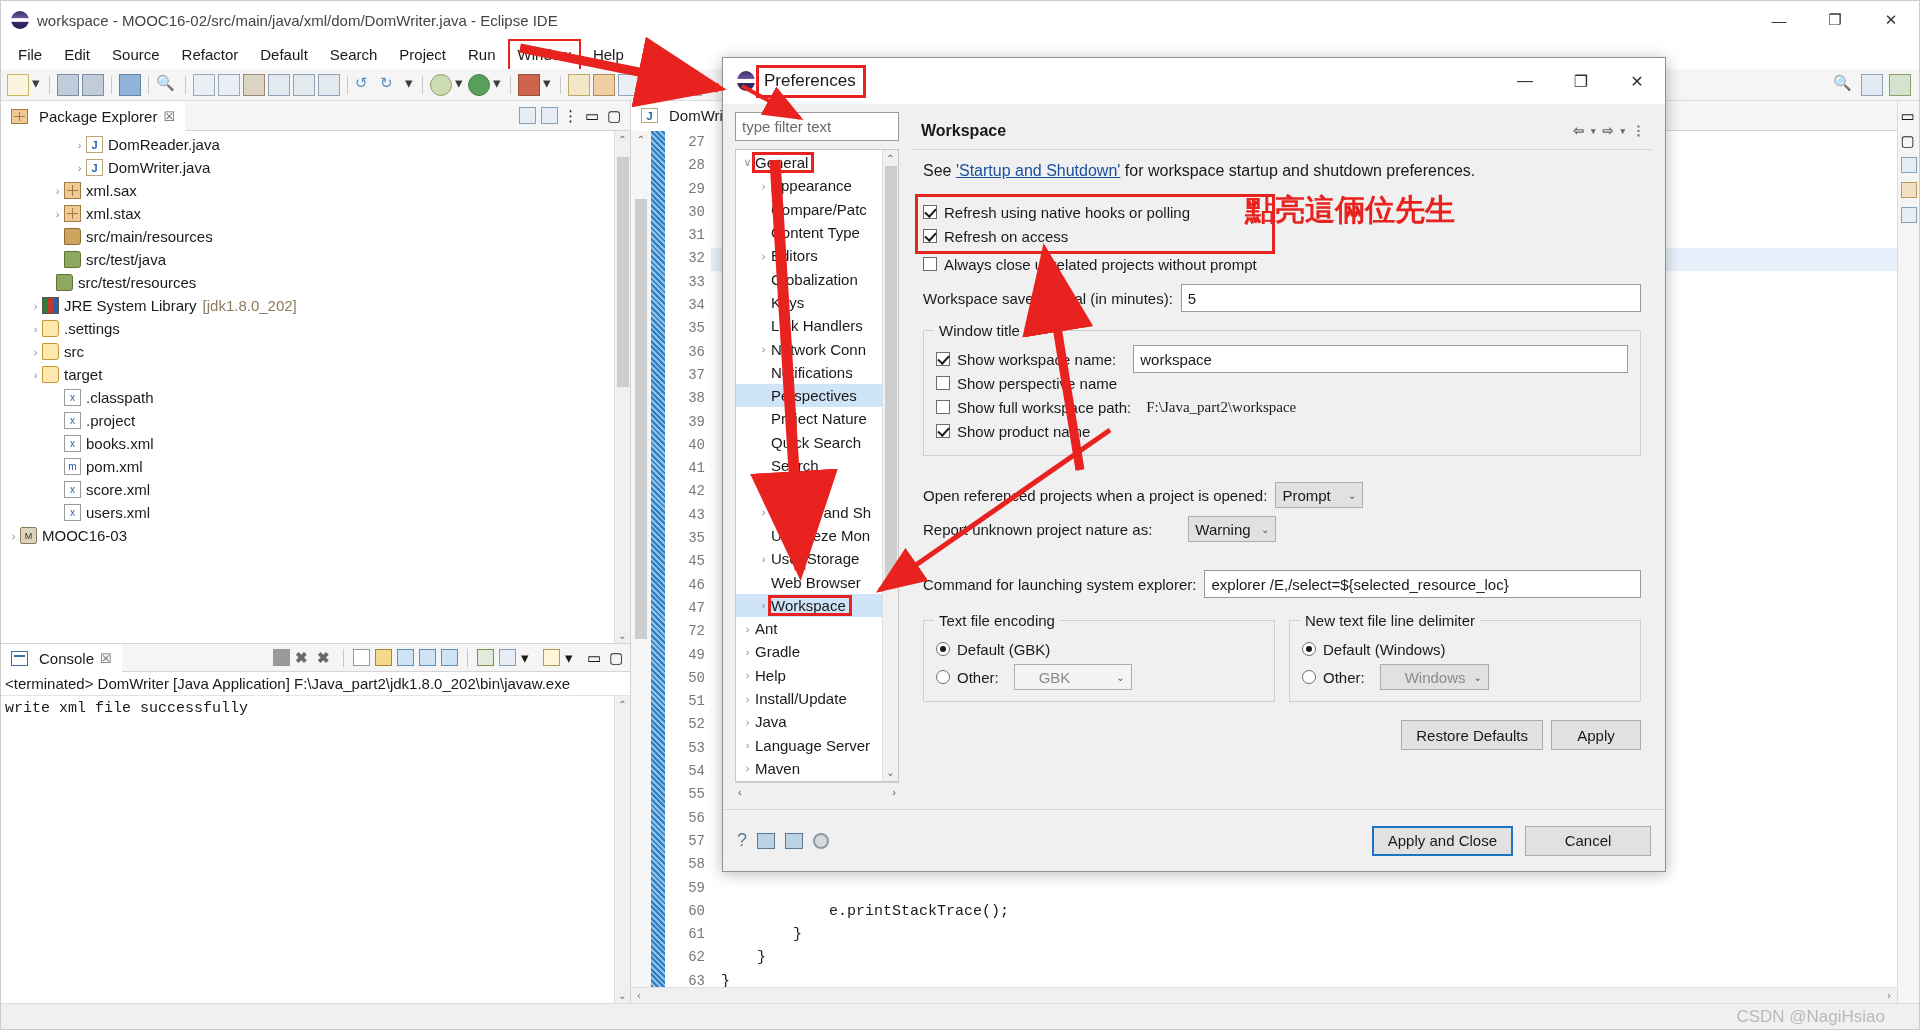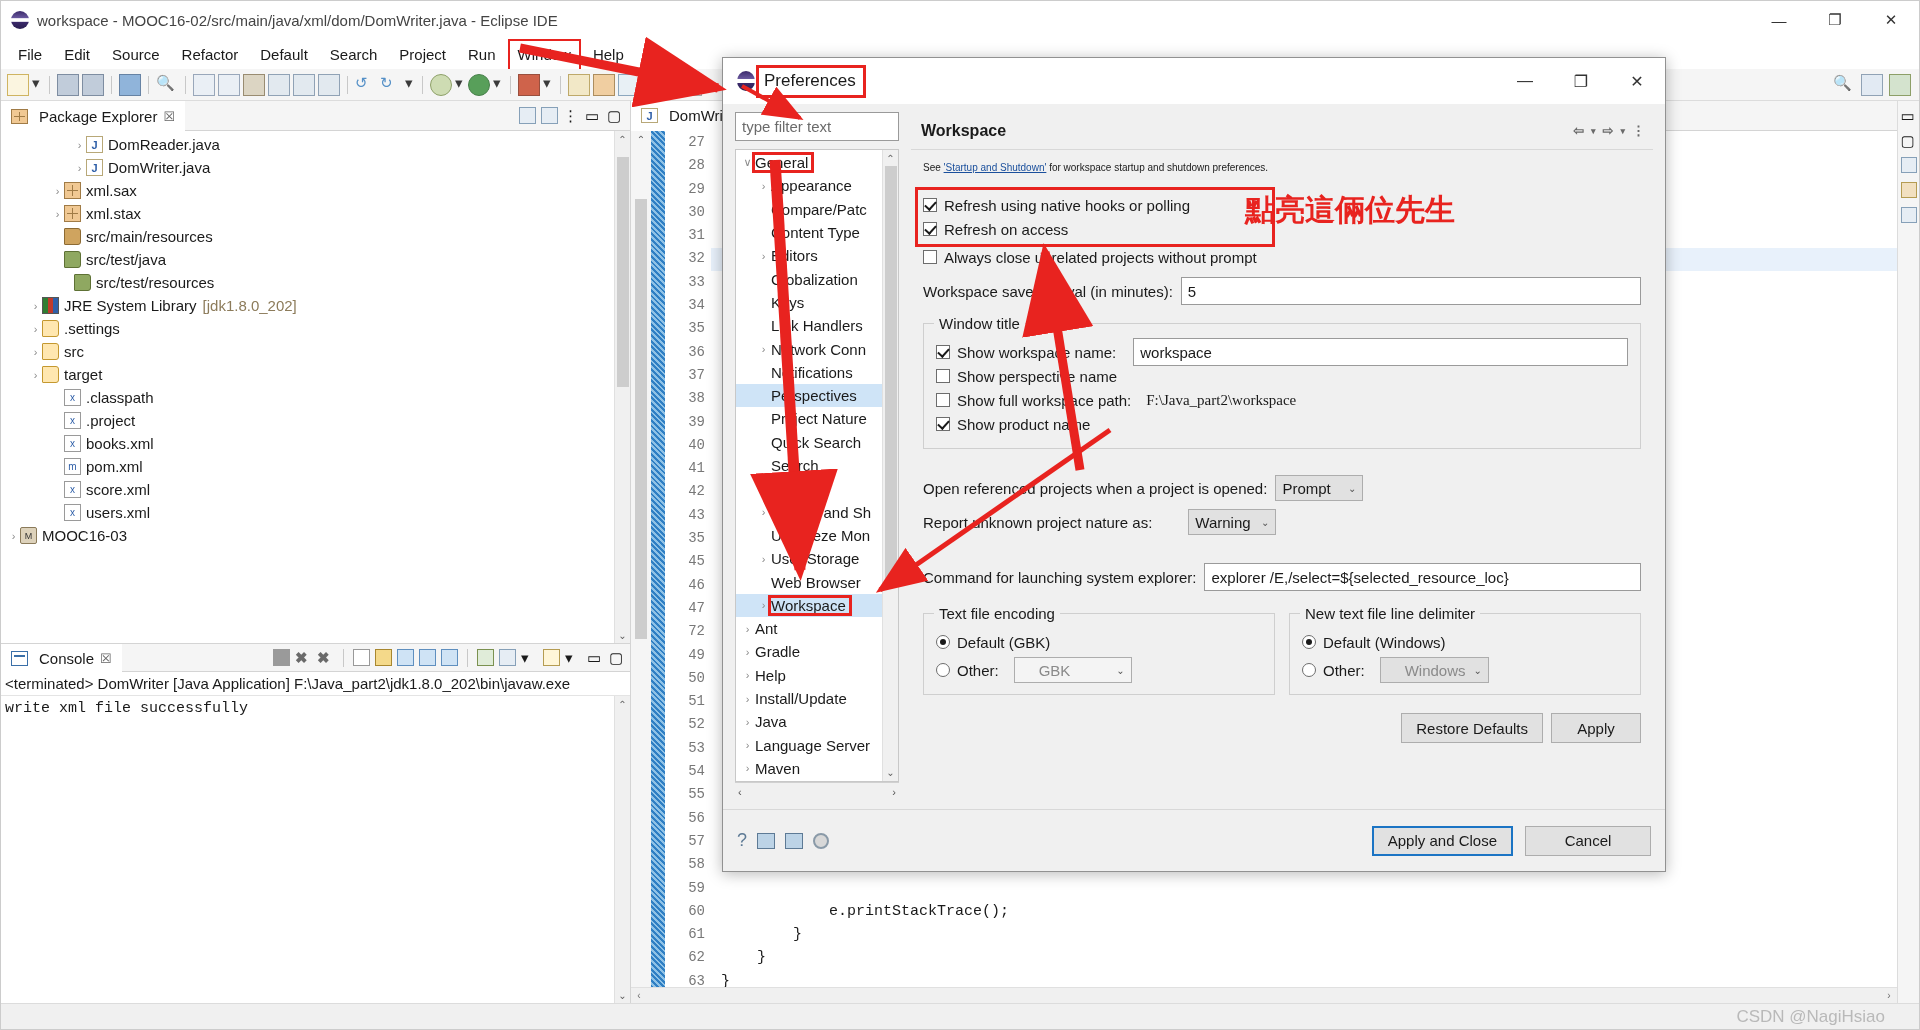--- a/index.html
+++ b/index.html
@@ -167,21 +167,21 @@
             justify-content:space-between; padding:0 3px; font-size:11px; color:#555;}
 
   .pref-right { flex:1 1 auto; padding:8px 12px 8px 6px; display:flex; flex-direction:column; }
   .pane { flex:1 1 auto; background:#f0f0f0; display:flex; flex-direction:column; }
   .pane-head { height:38px; flex:0 0 38px; display:flex; align-items:center;
                font-weight:bold; font-size:16px; padding-left:10px; position:relative;
                border-bottom:1px solid #d8d8d8; background:#f0f0f0;}
   .pane-head-actions { position:absolute; right:8px; display:flex; align-items:center; gap:7px; color:#6a6a6a; font-size:13px;}
   .pane-body { flex:1 1 auto; padding:12px 12px 6px 12px; position:relative; }
 
-  .seeline { font-size:10px; margin-bottom:20px; }
+  .seeline { font-size:16px; margin-bottom:20px; }
   .link { color:#1a4f9c; text-decoration:underline; }
 
   .chkrow { display:flex; align-items:center; gap:7px; height:24px; font-size:15px;}
   .cbx { width:14px; height:14px; border:1px solid #6d6d6d; background:#fff; position:relative; flex:0 0 14px;}
   .cbx.checked::after{ content:""; position:absolute; left:3px; top:0px; width:5px; height:9px;
                        border:solid #1a1a1a; border-width:0 2px 2px 0; transform:rotate(42deg); }
   .redbox-abs { position:absolute; border:3px solid #e8231f; pointer-events:none; }
 
   .field-row { display:flex; align-items:center; gap:8px; font-size:15px; margin-top:8px;}
   .txtin { border:1px solid #9a9a9a; background:#fff; height:28px; display:flex; align-items:center;
@@ -331,21 +331,21 @@
                 <div class="trow" style="padding-left: 50px;">
                   <span class="arrow blank">›</span>
                   <span class="ico ic-srcfolder"></span>
                   <span>src/main/resources</span>
                 </div>
                 <div class="trow" style="padding-left: 50px;">
                   <span class="arrow blank">›</span>
                   <span class="ico ic-srcfolder green"></span>
                   <span>src/test/java</span>
                 </div>
-                <div class="trow" style="padding-left: 60px;">
+                <div class="trow" style="padding-left: 42px;">
                   <span class="arrow blank">›</span>
                   <span class="ico ic-srcfolder green"></span>
                   <span>src/test/resources</span>
                 </div>
                 <div class="trow" style="padding-left: 28px;">
                   <span class="arrow">›</span>
                   <span class="ico ic-jre"></span>
                   <span>JRE System Library</span>
                   <span class="dim" style="margin-left: 6px;">[jdk1.8.0_202]</span>
                 </div>

